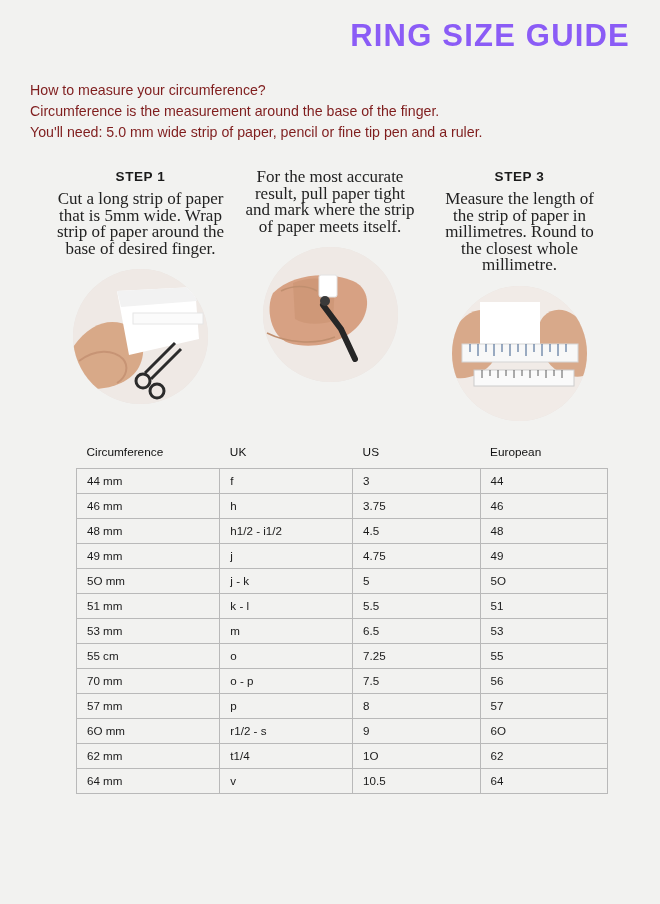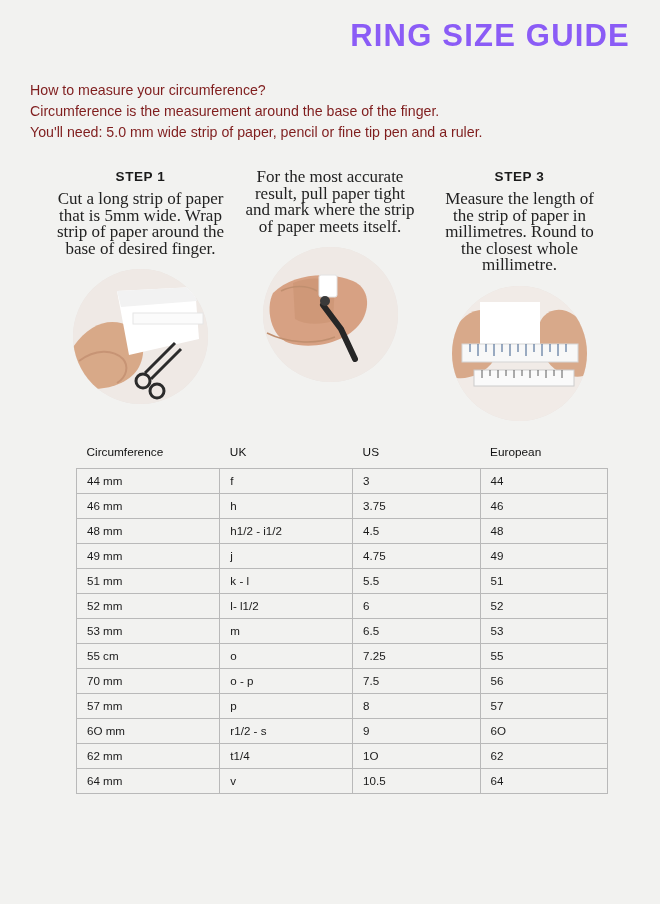--- a/index.html
+++ b/index.html
@@ -230,32 +230,32 @@
             <td>4.5</td>
             <td>48</td>
           </tr>
           <tr>
             <td>49 mm</td>
             <td>j</td>
             <td>4.75</td>
             <td>49</td>
           </tr>
           <tr>
+            <td>5O mm</td>
+            <td>j - k</td>
+            <td>5</td>
+            <td>5O</td>
+          </tr>
+          <tr>
             <td>51 mm</td>
             <td>k - l</td>
             <td>5.5</td>
             <td>51</td>
           </tr>
           <tr>
-            <td>52 mm</td>
-            <td>l- l1/2</td>
-            <td>6</td>
-            <td>52</td>
-          </tr>
-          <tr>
             <td>53 mm</td>
             <td>m</td>
             <td>6.5</td>
             <td>53</td>
           </tr>
           <tr>
             <td>55 cm</td>
             <td>o</td>
             <td>7.25</td>
             <td>55</td>

